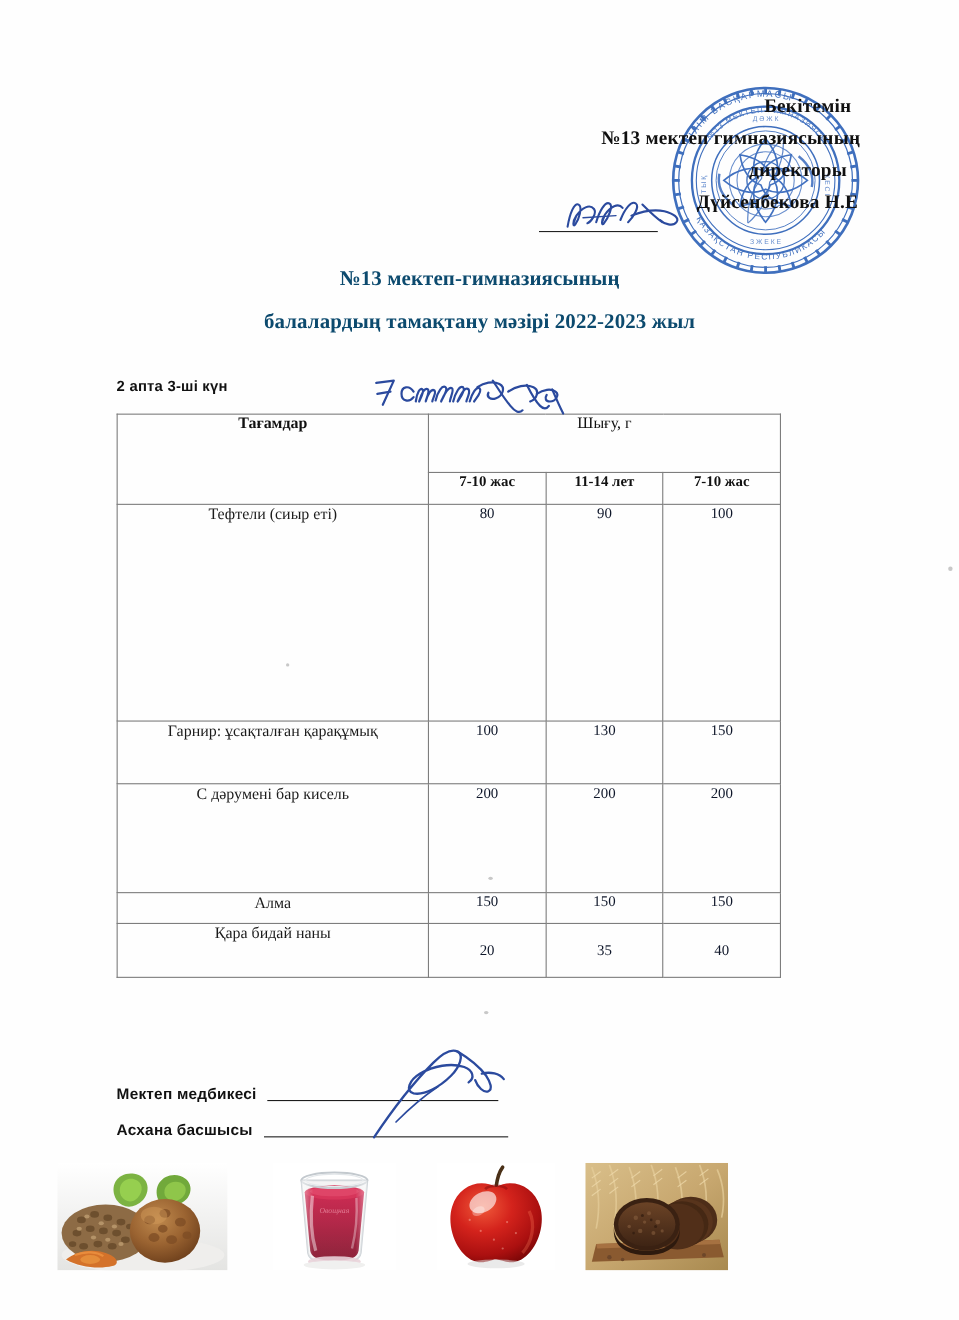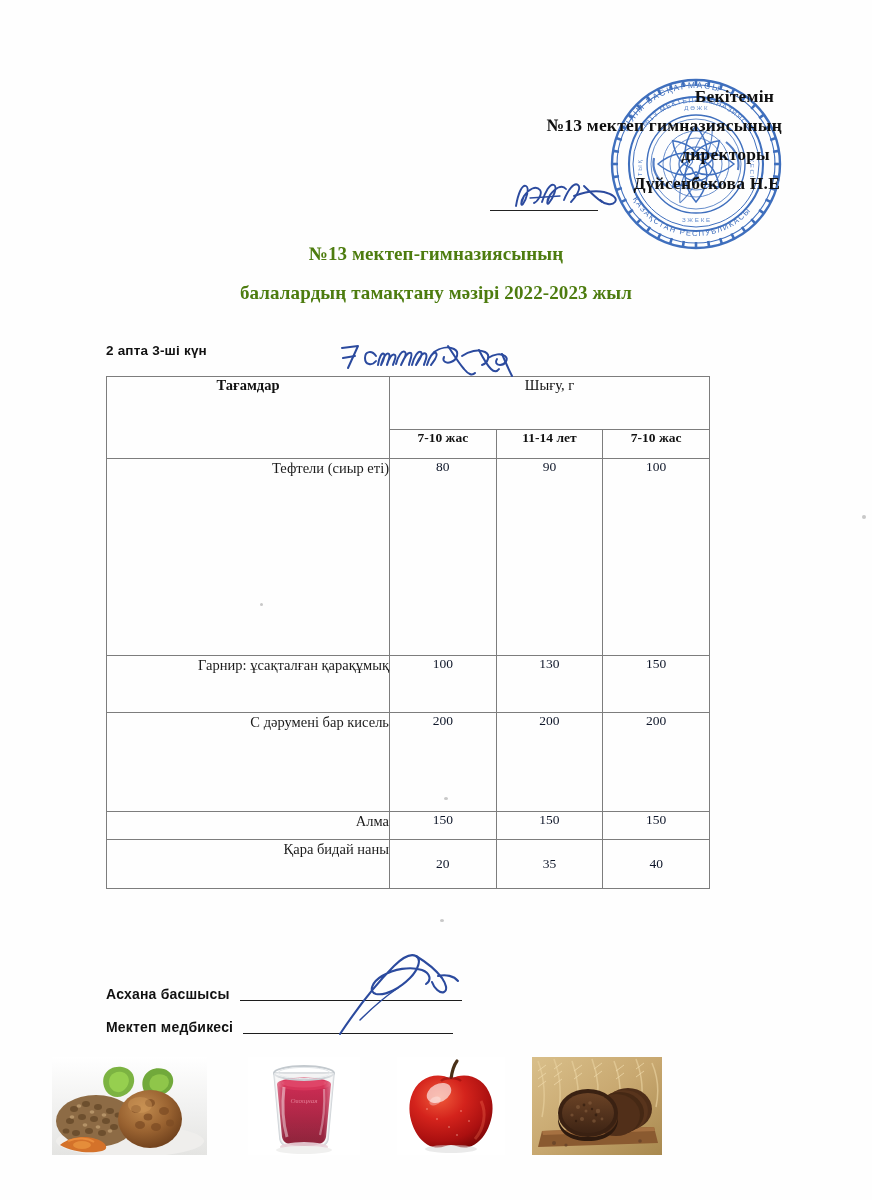--- a/index.html
+++ b/index.html
@@ -79,21 +79,21 @@
   }
 
   
   .doc-title {
     position: absolute;
     left: 0;
     right: 0;
     text-align: center;
     font-family: "Liberation Serif", serif;
     font-weight: bold;
-    color: #4d7c0f;
+    color: #0c4a6e;
   }
   .doc-title.t1 {
     top: 243px;
     font-size: 19px;
     letter-spacing: 0.1px;
   }
   .doc-title.t2 {
     top: 282px;
     font-size: 19px;
     letter-spacing: 0.1px;
@@ -166,21 +166,21 @@
     font-weight: bold;
     font-size: 13.5px;
     height: 28px;
     vertical-align: middle;
     color: #111;
   }
 
   td.dish-name {
     font-size: 14.5px;
     padding: 5px 0 0 9px;
-    text-align: right;
+    text-align: center;
     color: #1b1b1b;
     line-height: 1.25;
   }
   td.qty {
     font-size: 13.5px;
     text-align: center;
     padding-top: 7px;
     color: #0f172a;
   }
   td.qty.low { padding-top: 16px; }
@@ -476,26 +476,26 @@
         <path d="M 10,84 C 26,60 46,34 64,16 C 72,8 80,3 86,6 C 92,9 88,20 80,28 C 70,38 56,46 46,44 C 38,42 42,32 52,26 C 64,19 80,16 92,20 C 100,23 102,30 96,34"></path>
         <path d="M 86,6 C 96,12 106,20 112,28 C 116,34 118,40 114,42 C 110,44 104,38 102,32"></path>
         <path d="M 108,26 C 116,24 124,26 128,31"></path>
         <path d="M 30,70 C 42,58 56,46 68,38" stroke-width="1.5"></path>
       </g>
     </svg>
   </div>
 
   <div class="sign-rows">
     <div class="sign-row">
+      <span class="sign-label">Мектеп медбикесі</span>
+      <span class="sign-rule"></span>
+    </div>
+    <div class="sign-row">
       <span class="sign-label">Асхана басшысы</span>
       <span class="sign-rule wide"></span>
-    </div>
-    <div class="sign-row">
-      <span class="sign-label">Мектеп медбикесі</span>
-      <span class="sign-rule"></span>
     </div>
   </div>
 
   <div class="photos">
 
     <div class="photo ph-meatball">
       <svg width="155" height="98" viewBox="0 0 155 98" xmlns="http://www.w3.org/2000/svg">
         <defs>
           <radialGradient id="mbBall" cx="40%" cy="32%" r="72%">
             <stop offset="0%" stop-color="#c08a4e"></stop>

